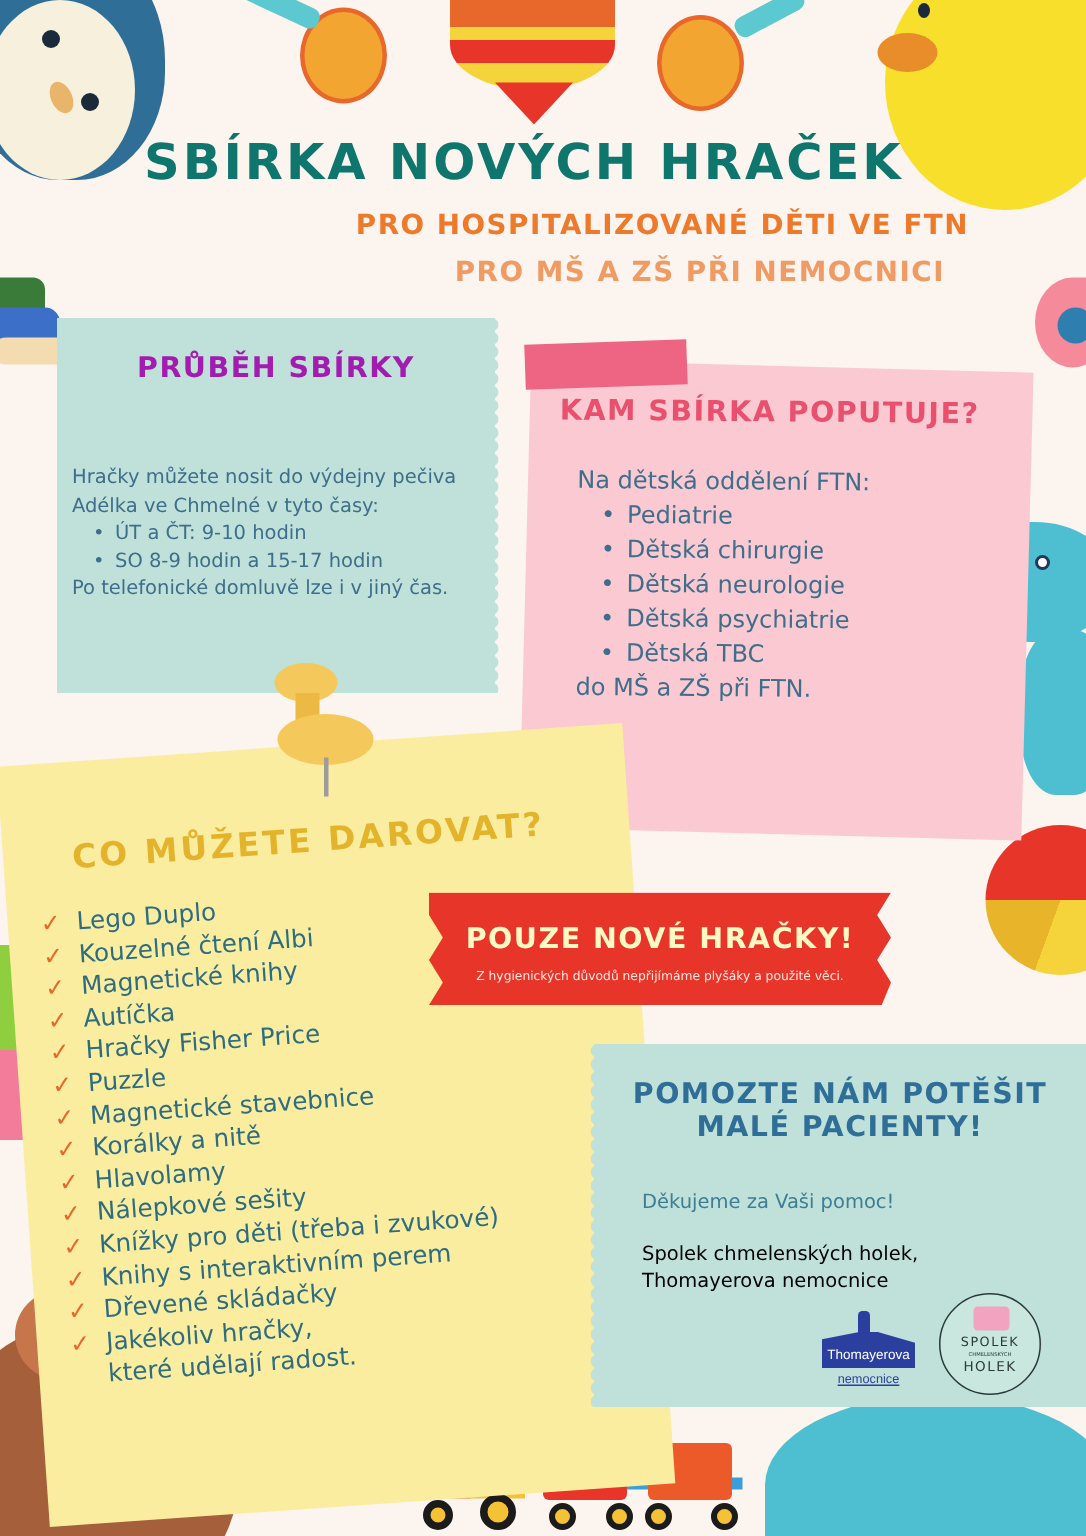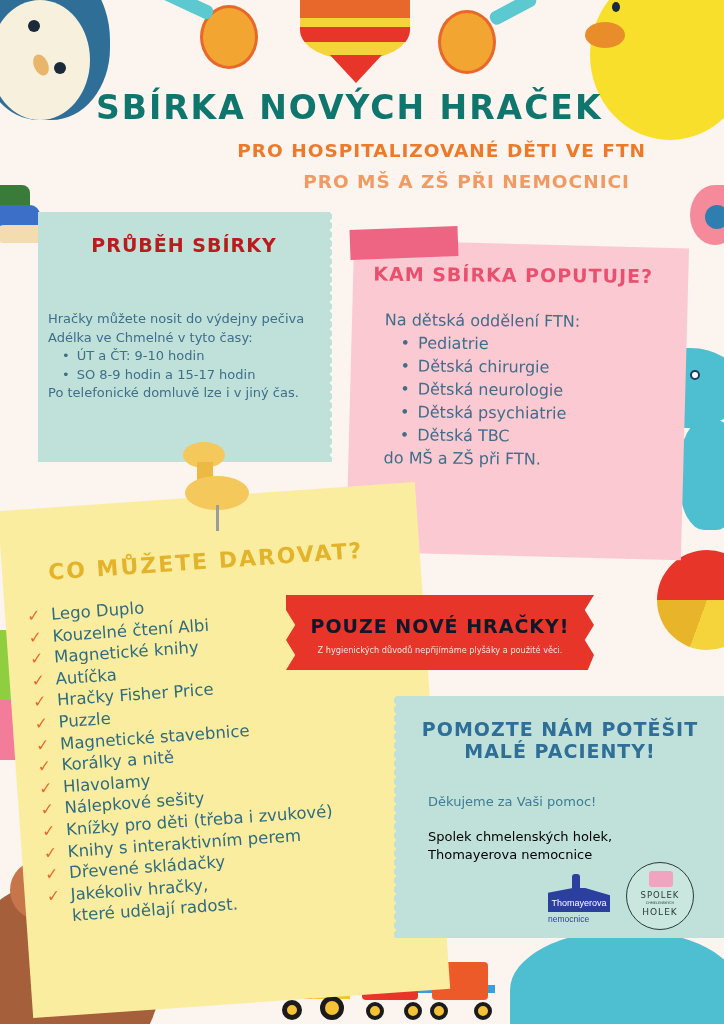--- a/index.html
+++ b/index.html
@@ -10,21 +10,21 @@
 
   
   #main-title { left: 96px; top: 88px; width: 560px; font-size: 33px; color: #0f766e; letter-spacing: 2px; white-space: nowrap; }
   #subtitle-1 { right: 78px; top: 140px; font-size: 18.5px; color: #ec7a2a; white-space: nowrap; }
   #subtitle-2 { right: 94px; top: 171px; font-size: 18.5px; color: #f09a64; white-space: nowrap; }
 
   
   #card-progress { left: 38px; top: 212px; width: 292px; height: 250px; background: #bfe1da; }
   #card-progress .zig { position:absolute; right:-6px; top:0; width:8px; height:100%;
      background: radial-gradient(circle at 0 50%, #bfe1da 4px, transparent 4.5px) 0 0/8px 9px repeat-y; }
-  #progress-title { position:absolute; left:0; width:100%; top:22px; text-align:center; font-size:19px; color:#b91c1c; }
+  #progress-title { position:absolute; left:0; width:100%; top:22px; text-align:center; font-size:19px; color:#a21caf; }
   #progress-body { position:absolute; left:50px; top:62px; font-size:13px; line-height:18.5px; color:#3e6e8a; }
   #progress-body ul { list-style: none; padding-left: 14px; }
   #progress-body li::before { content: "•"; margin-right: 7px; }
   #deadline-banner { position:absolute; left:-18px; top:190px; width:242px; height:28px; background:#e8672a;
      clip-path: polygon(0 0,100% 0,98% 25%,100% 50%,97% 75%,100% 100%,0 100%,2% 75%,0 50%,3% 25%);
      color:#fff4ea; font-size:11.5px; text-align:center; line-height:28px; }
 
   
   #tape { left: 350px; top: 228px; width: 108px; height: 30px; background: #ed6583; transform: rotate(-2deg); }
   #card-where { left: 350px; top: 244px; width: 335px; height: 312px; background: #fbc9d2; transform: rotate(1.5deg); }
@@ -44,21 +44,21 @@
 
   
   #pin-head { left: 183px; top: 442px; width: 42px; height: 26px; background:#f4c85a; border-radius: 50%; }
   #pin-neck { left: 197px; top: 462px; width: 16px; height: 18px; background:#ebb944; }
   #pin-base { left: 185px; top: 476px; width: 64px; height: 34px; background:#f5c85c; border-radius:50%; }
   #pin-needle { left: 216px; top: 505px; width: 3px; height: 26px; background:#9c9c9c; }
 
   
   #red-banner { left: 286px; top: 595px; width: 308px; height: 75px; background:#e8352a;
      clip-path: polygon(0 0,100% 0,97% 20%,100% 40%,97% 60%,100% 80%,98% 100%,0 100%,3% 80%,0 60%,3% 40%,0 20%); }
-  #red-title { position:absolute; left:0; width:100%; top:20px; text-align:center; color:#0f172a; font-size:19px; }
+  #red-title { position:absolute; left:0; width:100%; top:20px; text-align:center; color:#fef9c3; font-size:19px; }
   #red-note { position:absolute; left:0; width:100%; top:50px; text-align:center; color:#fde3dc; font-size:8.2px; }
 
   
   #card-help { left: 396px; top: 696px; width: 328px; height: 242px; background:#bfe1da; }
   #card-help .zig { position:absolute; left:-6px; top:0; width:8px; height:100%;
      background: radial-gradient(circle at 100% 50%, #bfe1da 4px, transparent 4.5px) 0 0/8px 9px repeat-y; }
   #help-title { position:absolute; left:0; width:100%; top:22px; text-align:center; font-size:19px; line-height:22px; color:#2f6e97; }
   #help-thanks { position:absolute; left:32px; top:98px; font-size:13px; color:#3e7d93; }
   #help-sign { position:absolute; left:32px; top:132px; font-size:13px; line-height:18px; color:#000000; }
   #logo-thomayer { position:absolute; left:152px; top:178px; width:62px; height:52px; }
@@ -236,21 +236,21 @@
   </div>
   <div id="help-thanks">Děkujeme za Vaši pomoc!</div>
   <div id="help-sign">
     <div>Spolek chmelenských holek,</div>
     <div>Thomayerova nemocnice</div>
   </div>
   <div id="logo-thomayer">
     <div style="position:absolute;left:24px;top:0;width:8px;height:16px;background:#2b3f9e;border-radius:3px 3px 0 0;"></div>
     <div style="position:absolute;left:0;top:14px;width:62px;height:24px;background:#2b3f9e;clip-path:polygon(0 20%,40% 0,60% 0,100% 30%,100% 100%,0 100%);"></div>
     <div style="position:absolute;left:0;top:24px;width:62px;text-align:center;color:#fff;font-size:9px;font-family:'Liberation Sans',sans-serif;">Thomayerova</div>
-    <div style="position:absolute;left:0;top:40px;width:62px;text-align:left;color:#2b3f9e;font-size:8.5px;font-family:'Liberation Sans',sans-serif;">nemocnice</div>
+    <div style="position:absolute;left:0;top:40px;width:62px;text-align:center;color:#2b3f9e;font-size:8.5px;font-family:'Liberation Sans',sans-serif;text-decoration:underline;">nemocnice</div>
   </div>
   <div id="logo-spolek">
     <div style="position:absolute;left:22px;top:8px;width:24px;height:16px;background:#f2a3c0;border-radius:3px;"></div>
     <div style="position:absolute;left:0;top:27px;width:100%;text-align:center;font-size:8.5px;color:#2a3a3a;letter-spacing:1px;">SPOLEK</div>
     <div style="position:absolute;left:0;top:38px;width:100%;text-align:center;font-size:3.5px;color:#2a3a3a;">CHMELENSKÝCH</div>
     <div style="position:absolute;left:0;top:44px;width:100%;text-align:center;font-size:9px;color:#2a3a3a;letter-spacing:1px;">HOLEK</div>
   </div>
 </div>
 
 </body></html>

